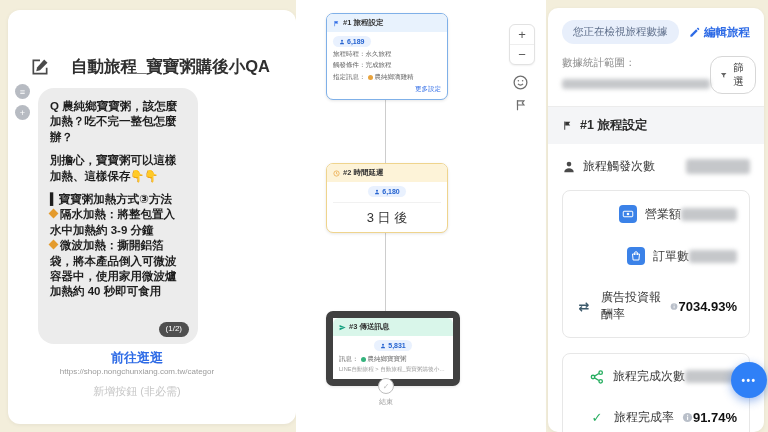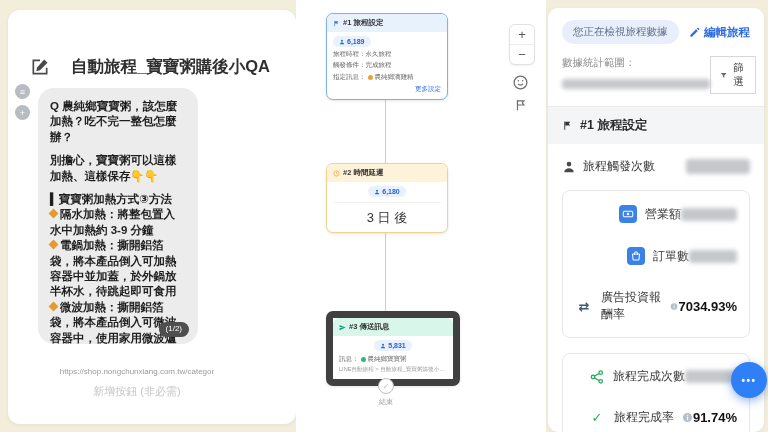--- a/index.html
+++ b/index.html
@@ -68,21 +68,21 @@
 
   
   .right-panel{left:548px;top:8px;width:216px;height:424px;border-radius:10px;padding:12px 14px;box-sizing:border-box;}
   .rp-top{display:flex;justify-content:space-between;align-items:center;}
   .pill{background:#e8effb;color:#60708c;font-size:10.5px;padding:5px 11px;border-radius:14px;white-space:nowrap;}
   .edit-link{display:flex;align-items:center;gap:4px;color:#2e6be6;font-size:11.5px;font-weight:bold;cursor:pointer;}
   .i11{width:11px;height:11px;display:inline-flex;}
   .i11 svg{width:100%;height:100%;}
   .rp-range{display:flex;justify-content:space-between;align-items:flex-start;margin-top:12px;}
   .range-label{color:#8c8c8c;font-size:10.5px;}
-  .filter-btn{display:flex;align-items:center;gap:4px;border:1px solid #d7d7d7;border-radius:0;padding:4px 9px;
+  .filter-btn{display:flex;align-items:center;gap:4px;border:1px solid #d7d7d7;border-radius:12px;padding:4px 9px;
     font-size:10.5px;color:#444;background:#fff;cursor:pointer;}
   .redacted{background:#c5c7ca;border-radius:3px;filter:blur(2px);}
   .r-range{width:148px;height:10px;margin-top:9px;}
   .rp-div{border-top:1px solid #ececec;margin:12px -14px 0;}
   .section-head{background:#f4f5f7;margin:0 -14px;padding:10px 14px;display:flex;align-items:center;gap:7px;
     font-size:12.5px;font-weight:bold;color:#2b2b2b;}
   .trigger-row{display:flex;justify-content:space-between;align-items:center;margin-top:14px;}
   .t-left{display:flex;align-items:center;gap:7px;color:#3a3a3a;font-size:12px;}
   .i14{width:14px;height:14px;color:#4a4a4a;display:inline-flex;}
   .i14 svg{width:100%;height:100%;}
@@ -130,28 +130,26 @@
     <div class="bubble">
       <p>Q 農純鄉寶寶粥，該怎麼加熱？吃不完一整包怎麼辦？</p>
       <p>
         <span>別擔心，寶寶粥可以這樣加熱、這樣保存</span><span class="emoji">👇👇</span>
       </p>
       <p class="tight">▍寶寶粥加熱方式③方法</p>
       <p class="tight">
         <span class="bullet"></span><span>隔水加熱：將整包置入水中加熱約 3-9 分鐘</span>
       </p>
       <p class="tight">
-        <span class="bullet"></span><span>電鍋加熱：撕開鋁箔袋，將本產品倒入可加熱容器中並加蓋，於外鍋放半杯水，待跳起即可食用</span>
-      </p>
-      <p class="tight">
         <span class="bullet"></span><span>微波加熱：撕開鋁箔袋，將本產品倒入可微波容器中，使用家用微波爐加熱約 40 秒即可食用</span>
       </p>
       <span class="page-badge">(1/2)</span>
     </div>
 
+    <div class="shop-link">前往逛逛</div>
     <div class="shop-url">https://shop.nongchunxiang.com.tw/categor</div>
     <div class="add-hint">新增按鈕 (非必需)</div>
   </section>
 
   <section class="canvas">
     <div class="spine"></div>
 
     <div class="node node1">
       <div class="node-head head1">
         <span class="nicon i7" style="color:#2e6be6">

